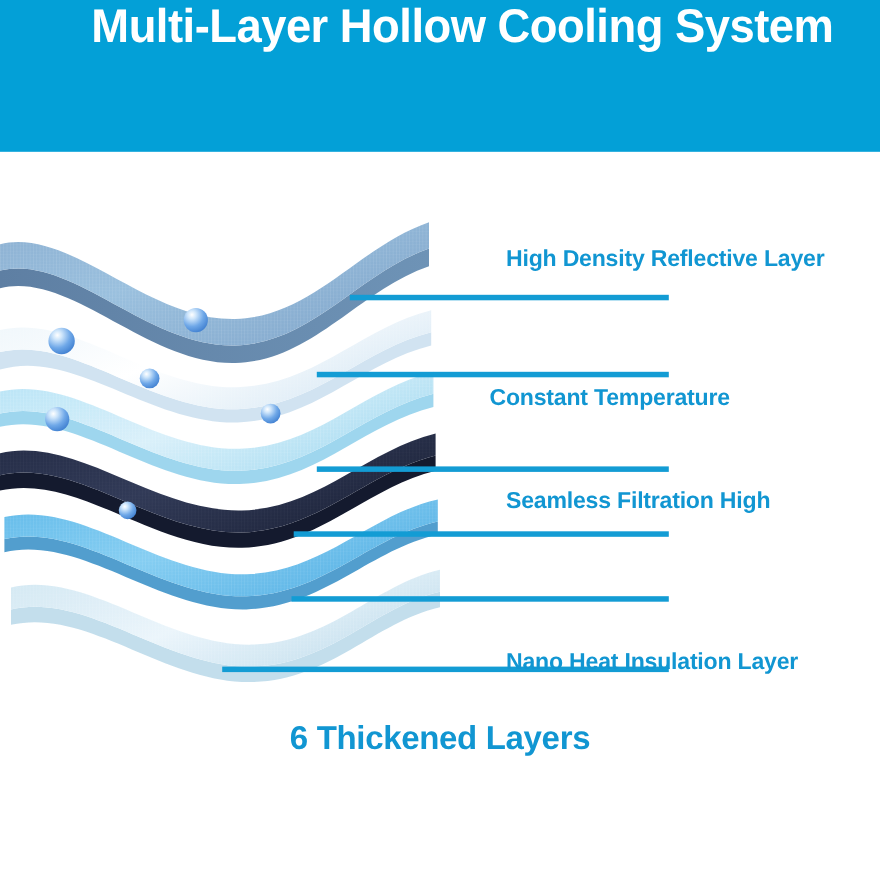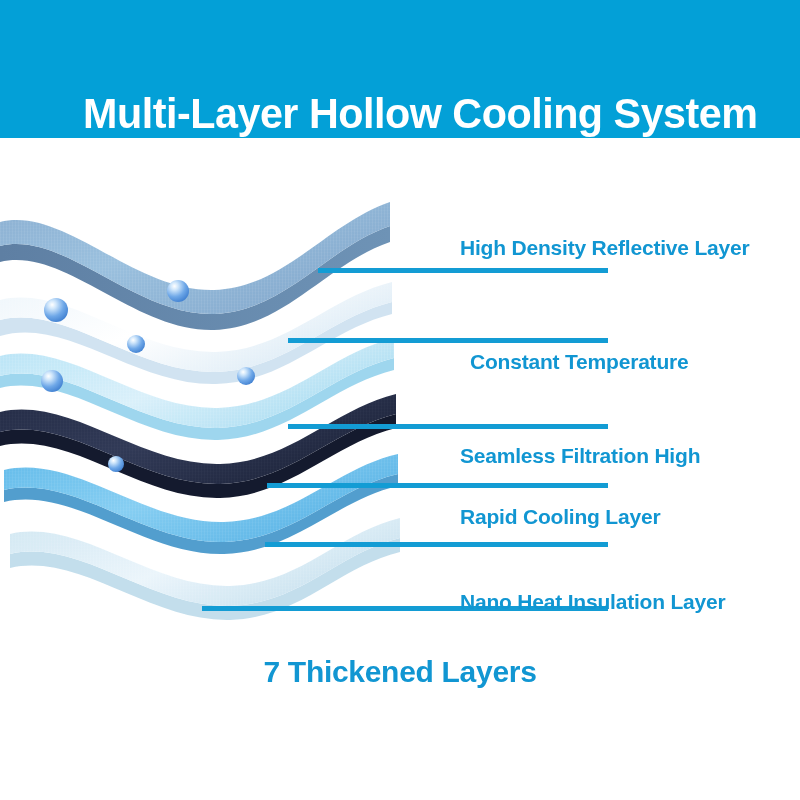--- a/index.html
+++ b/index.html
@@ -20,21 +20,21 @@
   }
 
   
   .header-banner {
     position: absolute;
     left: 0; top: 0;
     width: 800px;
     height: 138px;
     background: #03a0d7;
     display: flex;
-    align-items: flex-end;
+    align-items: flex-start;
     justify-content: center;
     padding-left: 40px;
   }
   .header-title {
     color: #ffffff;
     font-size: 43px;
     font-weight: bold;
     letter-spacing: -0.5px;
     white-space: nowrap;
     transform: scaleX(0.96);
@@ -226,30 +226,29 @@
 
   <div class="connectors">
     <div class="connector-line" style="left:318px; top:268px; width:290px;"></div>
     <div class="connector-line" style="left:288px; top:338px; width:320px;"></div>
     <div class="connector-line" style="left:288px; top:424px; width:320px;"></div>
     <div class="connector-line" style="left:267px; top:483px; width:341px;"></div>
     <div class="connector-line" style="left:265px; top:542px; width:343px;"></div>
     <div class="connector-line" style="left:202px; top:606px; width:406px;"></div>
   </div>
 
-  <div class="label" style="left:460px; top:236px;">High Density Reflective Layer</div>
-
-
-  <div class="label two-line" style="left:470px; top:350px;">
+  <div class="label" style="left:460px; top:224px;">High Density Reflective Layer</div>
+
+
+  <div class="label two-line" style="left:445px; top:350px;">
     <div>Constant Temperature</div>
   </div>
 
   <div class="label" style="left:460px; top:444px;">Seamless Filtration High</div>
 
-  <div class="label" style="left:460px; top:505px;">Rapid Cooling Layer</div>
 
   <div class="label" style="left:460px; top:590px;">Nano Heat Insulation Layer</div>
 
   <div class="footer-block">
-    <div class="footer-line first">7 Thickened Layers</div>
+    <div class="footer-line first">6 Thickened Layers</div>
   </div>
 
 </div>
 
 </body></html>

